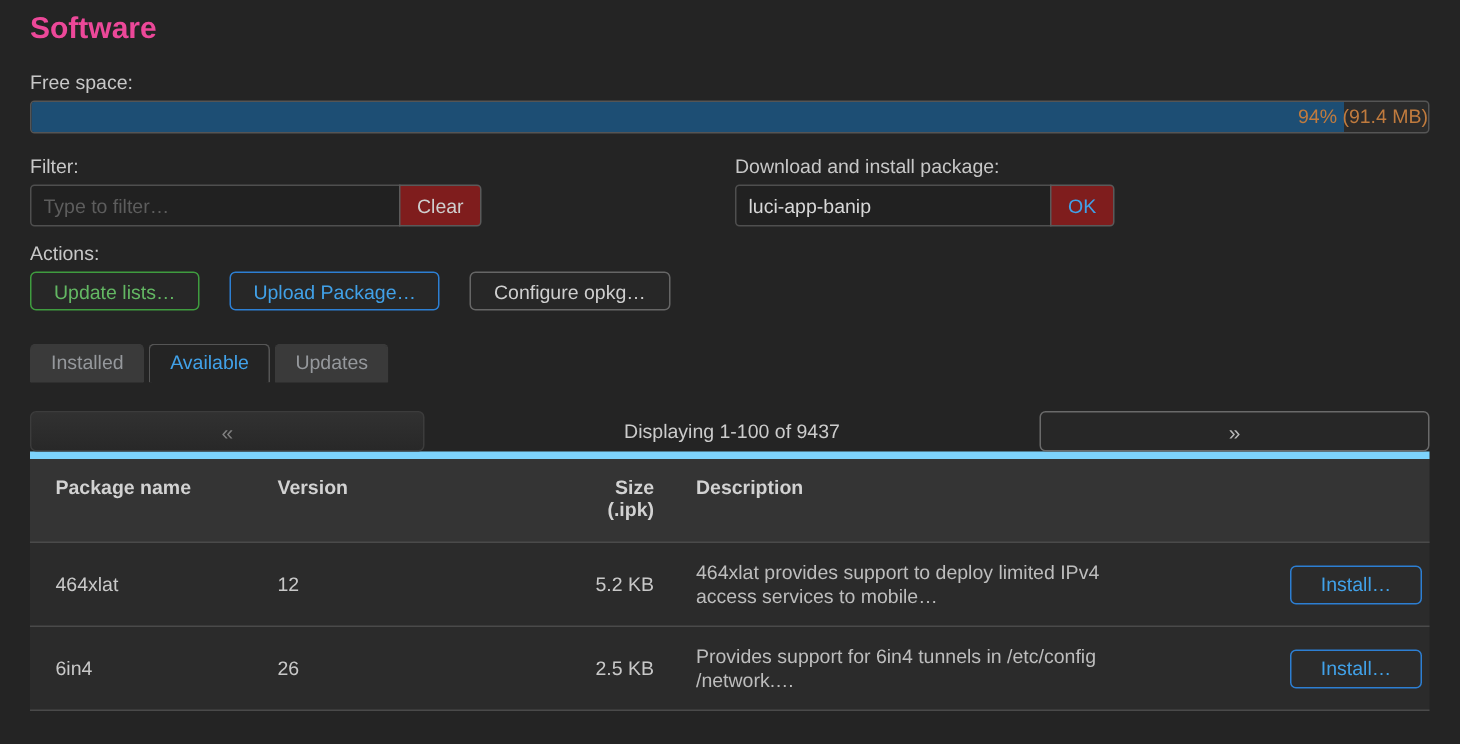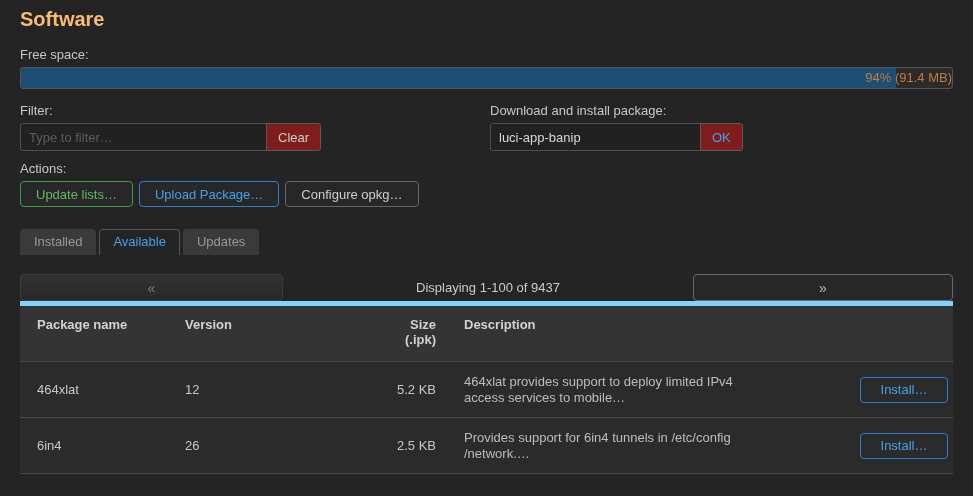--- a/index.html
+++ b/index.html
@@ -7,21 +7,21 @@
   body {
     background: #242424;
     color: #cccccc;
     font-family: "Liberation Sans", sans-serif;
     font-size: 13px;
     padding: 8px 20px 0 20px;
   }
   .page-title {
     font-size: 20px;
     font-weight: bold;
-    color: #fdba74;
+    color: #ec4899;
     margin-bottom: 16px;
   }
   .field-label { color: #c7c7c7; margin-bottom: 5px; }
 
   
   .progressbar {
     position: relative;
     height: 22px;
     background: #2b2b2b;
     border: 1px solid #555;
@@ -69,21 +69,21 @@
     color: #cfcfcf;
     font-family: "Liberation Sans", sans-serif;
     font-size: 13px;
     padding: 0 11px;
     cursor: pointer;
   }
   .attached-btn.blue-text { color: #41a1e8; }
 
   
   .actions-label { margin-top: 10px; }
-  .actions-buttons { display: flex; gap: 6px; }
+  .actions-buttons { display: flex; gap: 20px; }
   .btn {
     height: 26px;
     background: #272727;
     border: 1px solid #666;
     border-radius: 4px;
     color: #cfcfcf;
     font-family: "Liberation Sans", sans-serif;
     font-size: 13px;
     padding: 0 15px;
     cursor: pointer;

